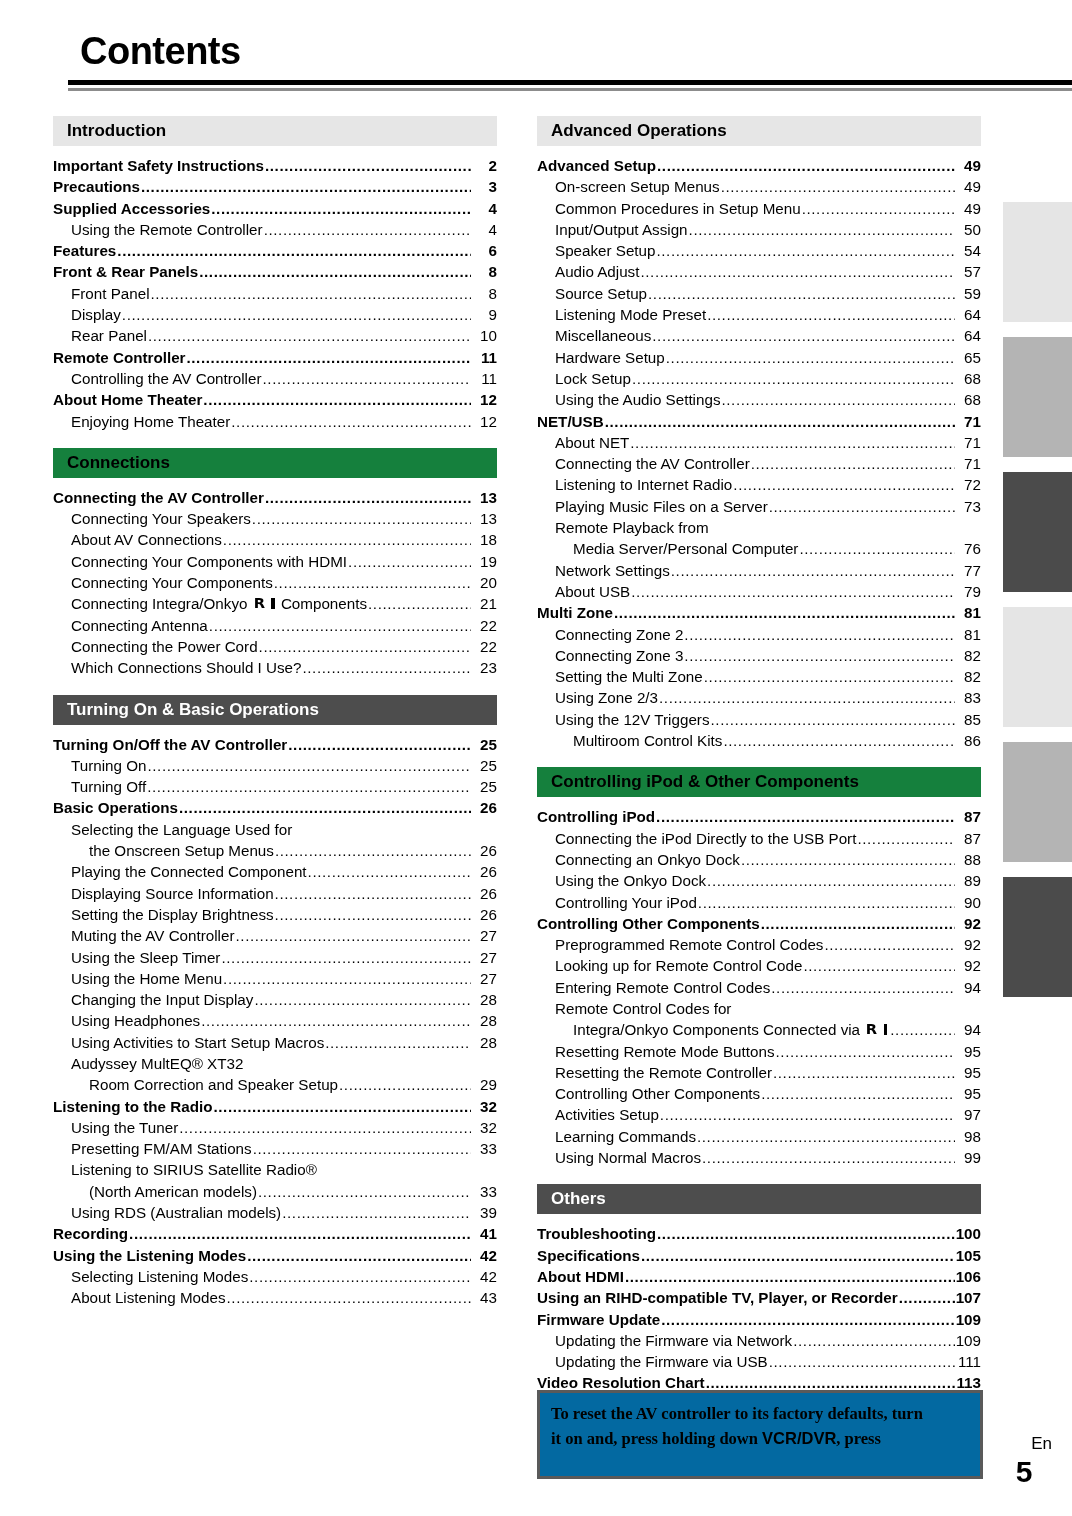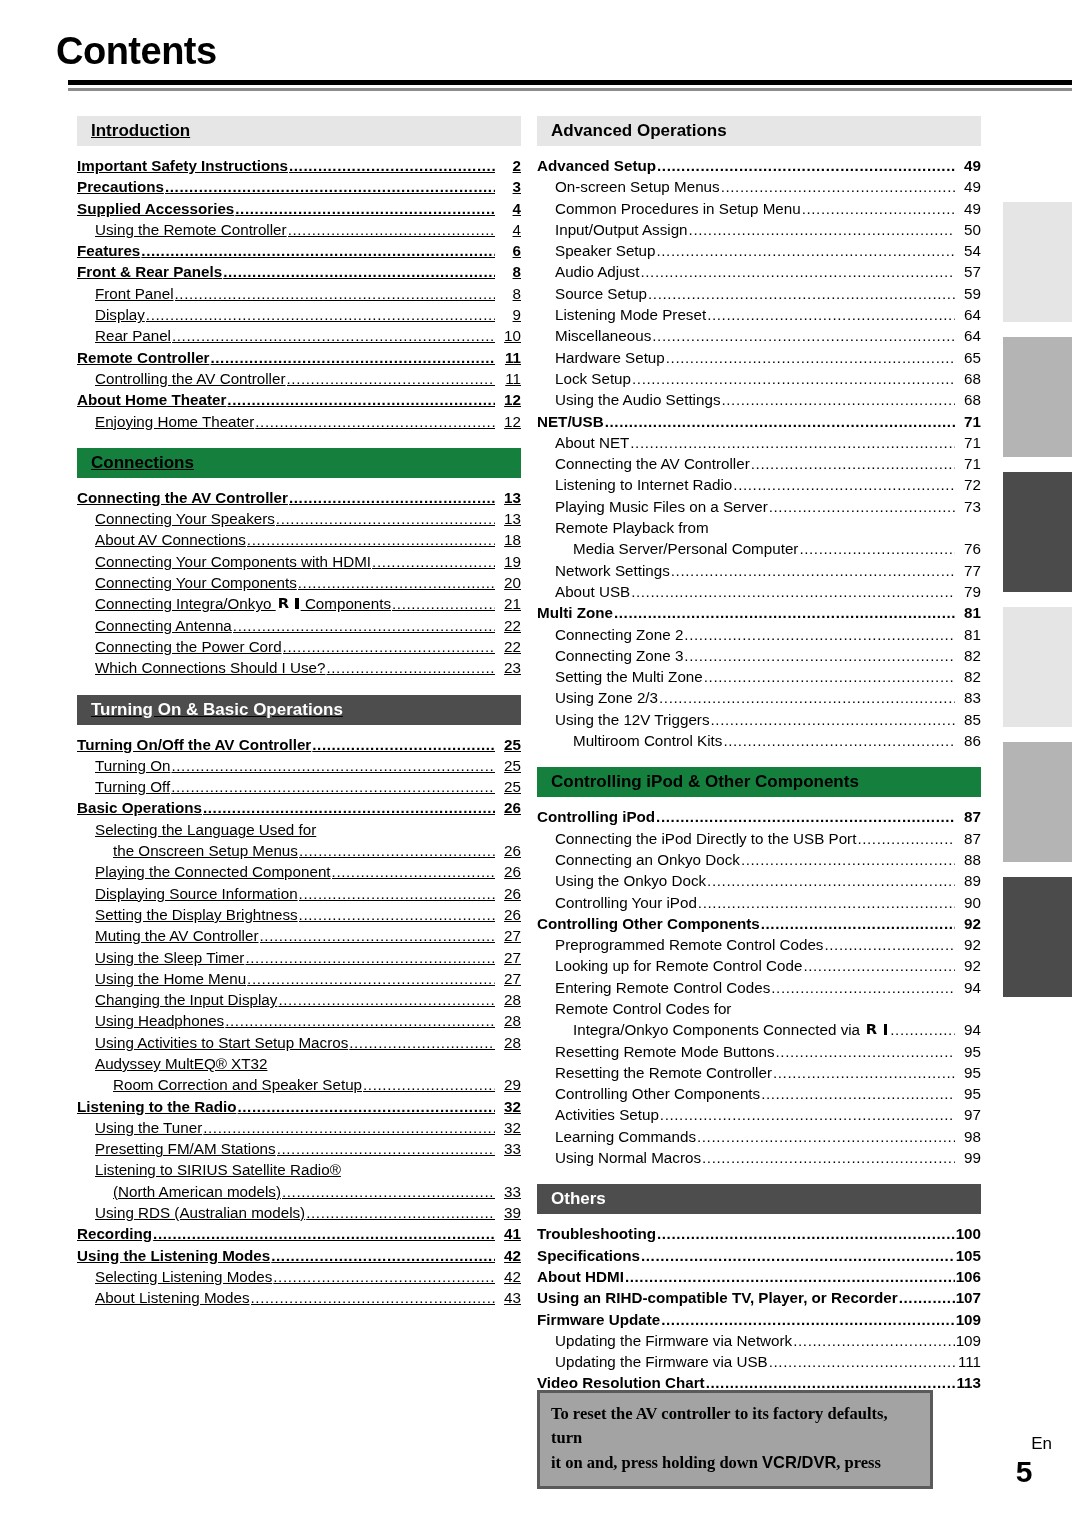--- a/index.html
+++ b/index.html
@@ -9,21 +9,21 @@
     background: #ffffff;
     font-family: "Liberation Sans", sans-serif;
     color: #000;
     position: relative;
     overflow: hidden;
   }
 
   
   #page-title {
     position: absolute;
-    left: 56px; top: 30px;
+    left: 80px; top: 30px;
     font-size: 38px;
     font-weight: bold;
     letter-spacing: -0.5px;
   }
   #rule-black {
     position: absolute;
     left: 68px; top: 80px;
     width: 1005px; height: 5px;
     background: #000;
   }
@@ -33,21 +33,21 @@
     width: 1005px; height: 3px;
     background: #8c8c8c;
   }
 
   
   .column {
     position: absolute;
     top: 116px;
     width: 444px;
   }
-  #col-left  { left: 77px; text-decoration: underline; }
+  #col-left  { left: 53px; }
   #col-right { left: 537px; }
 
   
   .section-banner {
     height: 30px;
     display: flex;
     align-items: center;
     padding-left: 14px;
     font-size: 17px;
     font-weight: bold;
@@ -108,24 +108,24 @@
     right: 0; top: 1px;
     width: 3.5px; height: 11px;
     background: #000;
   }
 
   
   #note-box {
     position: absolute;
     left: 537px;
     top: 1390px;
-    width: 396px;
+    width: 446px;
     border: 3px solid #5a5a5a;
-    background: #a3a3a3;
-    padding: 9px 11px 11px 11px;
+    background: #0369a1;
+    padding: 9px 11px 25px 11px;
   }
   #note-box .note-line {
     font-family: "Liberation Serif", serif;
     font-weight: bold;
     font-size: 16.5px;
     line-height: 24px;
     color: #000;
   }
   #note-box .sans {
     font-family: "Liberation Sans", sans-serif;

